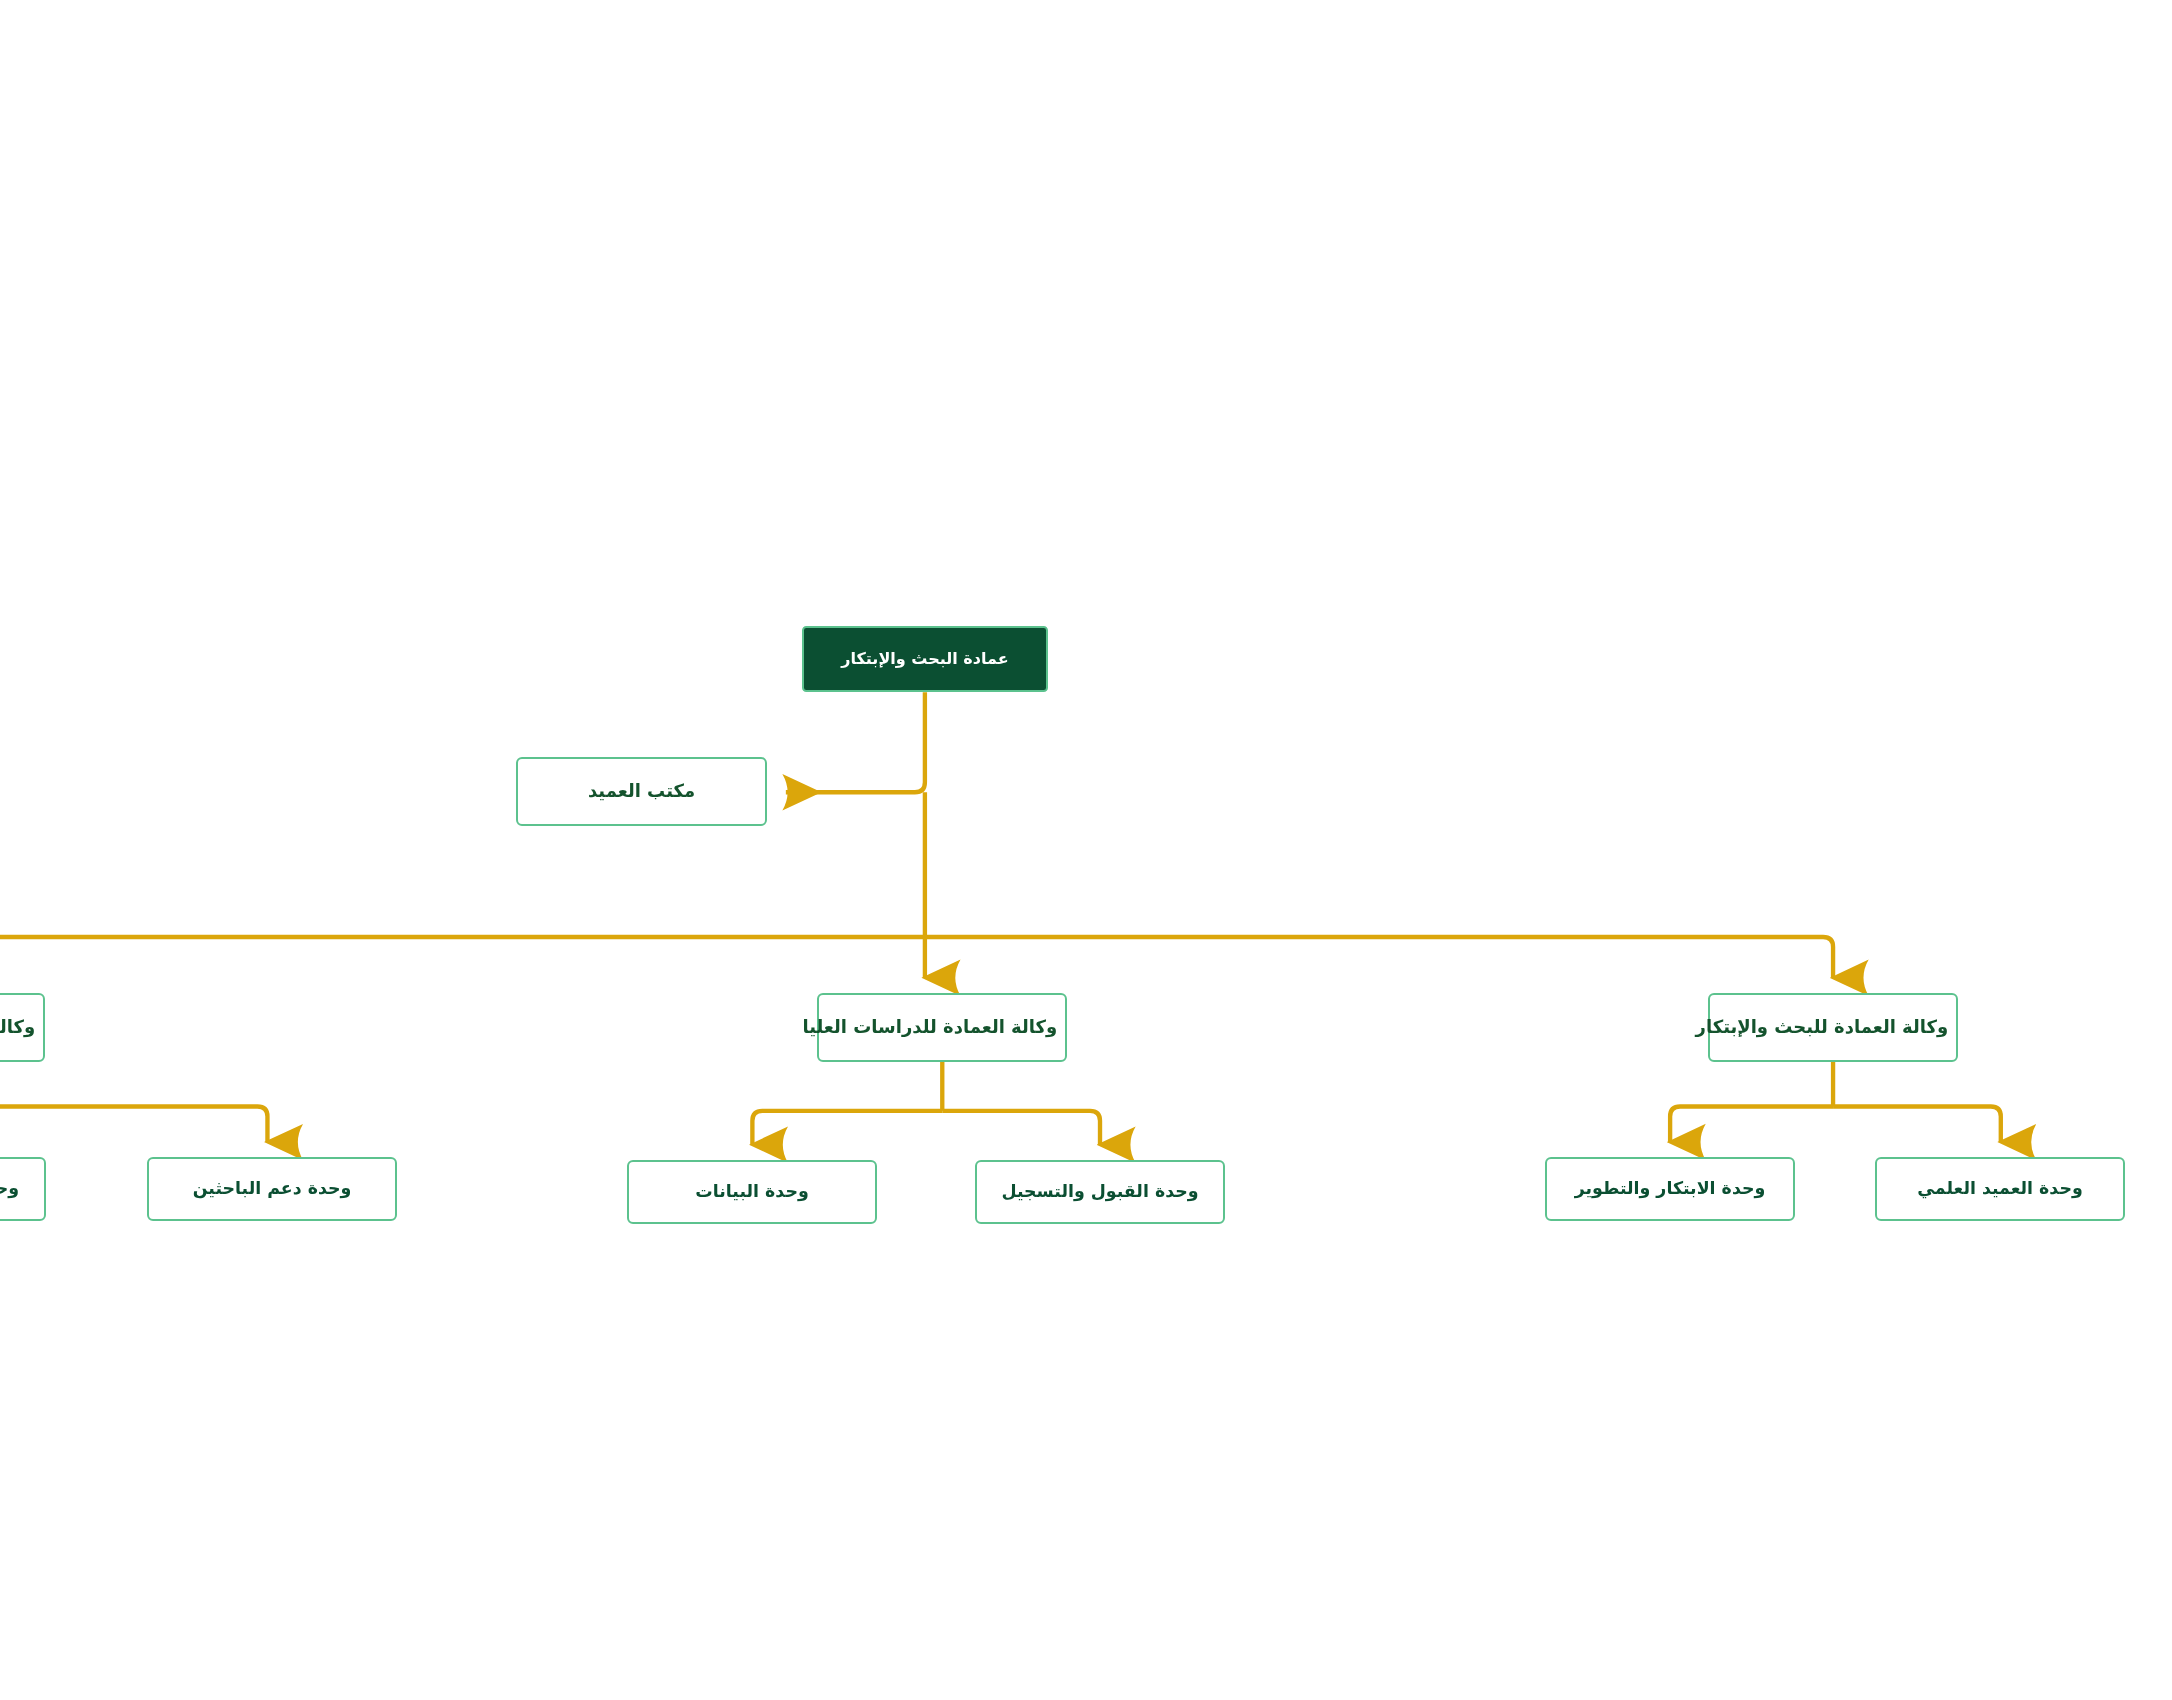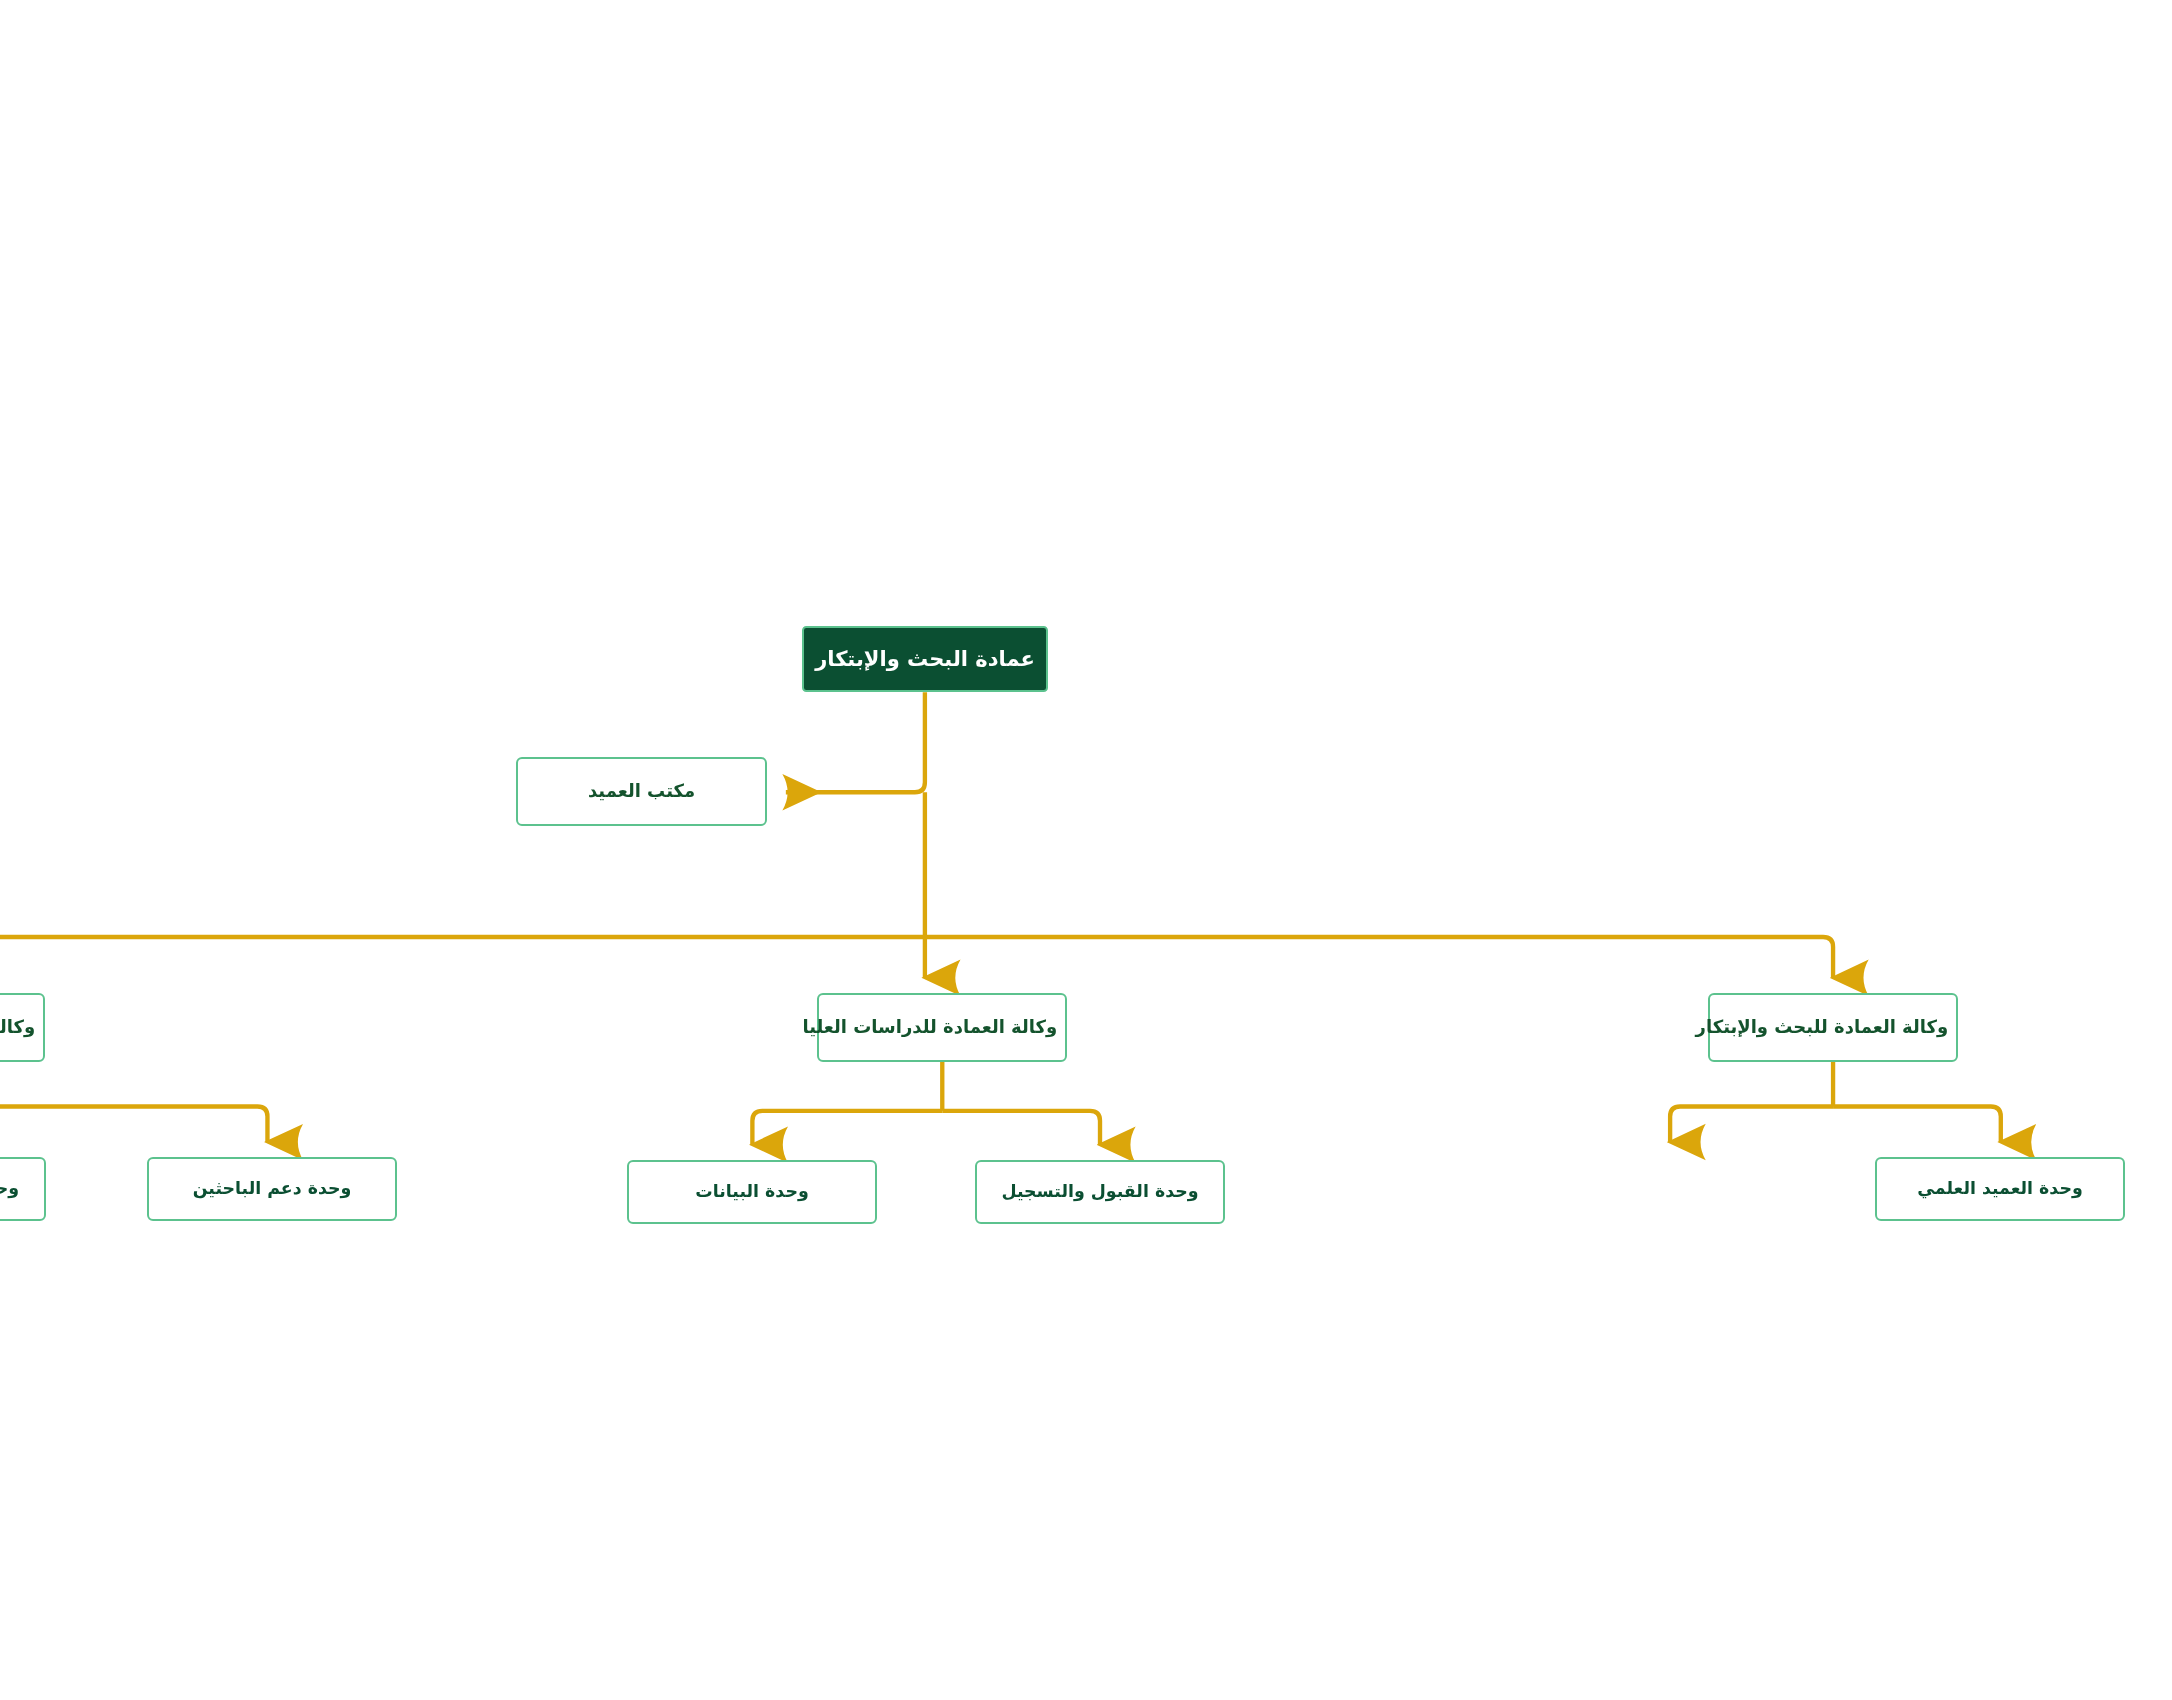--- a/index.html
+++ b/index.html
@@ -41,21 +41,21 @@
   }
   .node-label {
     display: block;
     width: 100%;
     white-space: nowrap;
   }
   .node.root {
     background: #0B4F32;
     border-color: #5CC28E;
     color: #FFFFFF;
-    font-size: 21px;
+    font-size: 16px;
     font-weight: 700;
     border-radius: 4.3px;
   }
   .node.branch {
     background: #FFFFFF;
     border-color: #5CC28E;
     color: #14532d;
     font-size: 18px;
     font-weight: 700;
   }
@@ -138,19 +138,22 @@
   </div>
 
   <div class="node leaf" style="left:1236px; top:1160px; width:250px; height:64px;">
     <span class="node-label">وحدة البيانات</span>
   </div>
 
   <div class="node leaf" style="left:1584px; top:1160px; width:250px; height:64px;">
     <span class="node-label">وحدة القبول والتسجيل</span>
   </div>
 
+  <div class="node leaf" style="left:2154px; top:1157px; width:250px; height:64px;">
+    <span class="node-label">وحدة الابتكار والتطوير</span>
+  </div>
 
   <div class="node leaf" style="left:2484px; top:1157px; width:250px; height:64px;">
     <span class="node-label">وحدة العميد العلمي</span>
   </div>
 
 </div>
 
 
 </body></html>

